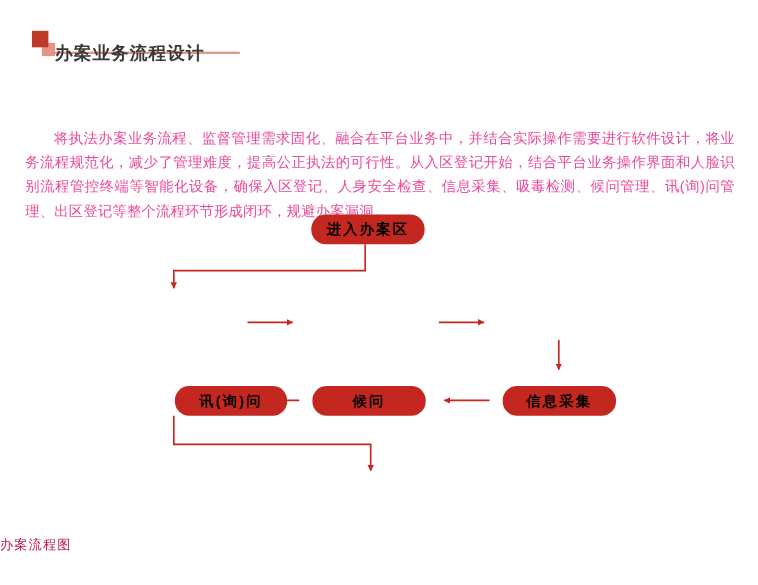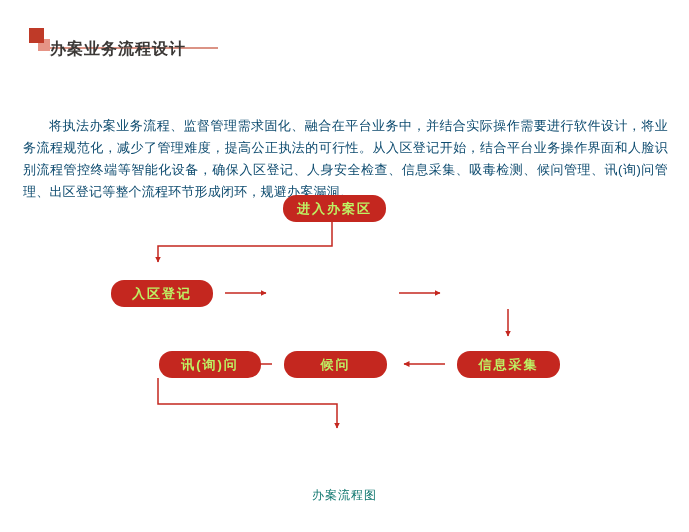--- a/index.html
+++ b/index.html
@@ -8,39 +8,39 @@
 
   
   .bullet-dark{position:absolute;left:29px;top:28px;width:15px;height:15px;background:#bf3a28;z-index:2;}
   .bullet-light{position:absolute;left:38px;top:39px;width:12px;height:12px;background:#e69486;z-index:1;}
   .page-title{position:absolute;left:50px;top:28px;font-size:16px;font-weight:bold;
               color:#3b3836;letter-spacing:1px;white-space:nowrap;z-index:2;}
   .title-underline{position:absolute;left:50px;top:47px;width:168px;height:2px;background:#db9385;}
 
   
   .intro{position:absolute;left:23px;top:102px;width:645px;font-size:13px;line-height:22px;
-         color:#0c4a6e;text-align:justify;text-indent:2em;letter-spacing:0.2px;}
+         color:#ec4899;text-align:justify;text-indent:2em;letter-spacing:0.2px;}
 
   
-  .node{position:absolute;height:27px;background:#c4271f;border-radius:13px;color:#bef264;
+  .node{position:absolute;height:27px;background:#c4271f;border-radius:13px;color:#000000;
         font-size:13px;font-weight:bold;letter-spacing:2px;display:flex;align-items:center;
         justify-content:center;box-sizing:border-box;white-space:nowrap;}
   .n-enter{left:283px;top:195px;width:103px;}
   .n-entry-reg{left:111px;top:280px;width:102px;}
   .n-safety{left:284px;top:280px;width:103px;}
   .n-items{left:457px;top:280px;width:103px;}
   .n-interrogation{left:111px;top:351px;width:102px;margin-left:48px;}
   .n-waiting{left:284px;top:351px;width:103px;}
   .n-info{left:457px;top:351px;width:103px;}
   .n-exit{left:283px;top:436px;width:103px;}
   .connectors{position:absolute;left:0;top:0;width:689px;height:532px;pointer-events:none;}
 
   
-  .caption{position:absolute;left:0;top:487px;width:689px;text-align:center;
-           font-size:12px;color:#0f766e;letter-spacing:1px;}
+  .caption{position:absolute;left:0;top:487px;width:689px;text-align:left;
+           font-size:12px;color:#be185d;letter-spacing:1px;}
 </style>
 </head>
 <body>
 
 <div class="page">
 
   <div class="bullet-dark"></div>
   <div class="bullet-light"></div>
   <h1 class="page-title">办案业务流程设计</h1>
   <div class="title-underline"></div>
@@ -58,20 +58,19 @@
       <path d="M225,293 L266,293" marker-end="url(#arr)"></path>
       <path d="M399,293 L440,293" marker-end="url(#arr)"></path>
       <path d="M508,309 L508,336" marker-end="url(#arr)"></path>
       <path d="M445,364 L404,364" marker-end="url(#arr)"></path>
       <path d="M272,364 L231,364" marker-end="url(#arr)"></path>
       <path d="M158,378 L158,404 L337,404 L337,428" marker-end="url(#arr)"></path>
     </g>
   </svg>
 
   <div class="node n-enter">进入办案区</div>
-  <div class="node n-entry-reg">入区登记</div>
   <div class="node n-interrogation">讯(询)问</div>
   <div class="node n-waiting">候问</div>
   <div class="node n-info">信息采集</div>
 
   <div class="caption">办案流程图</div>
 
 </div>
 
 </body></html>

